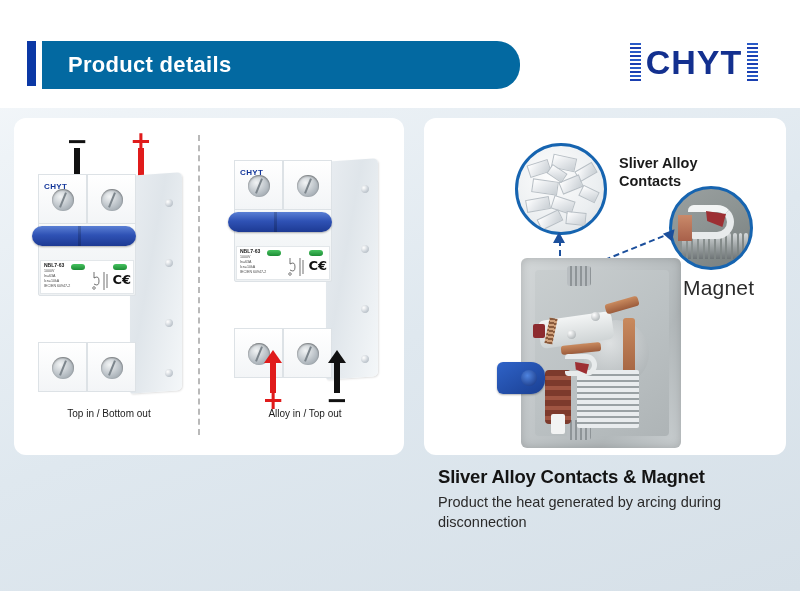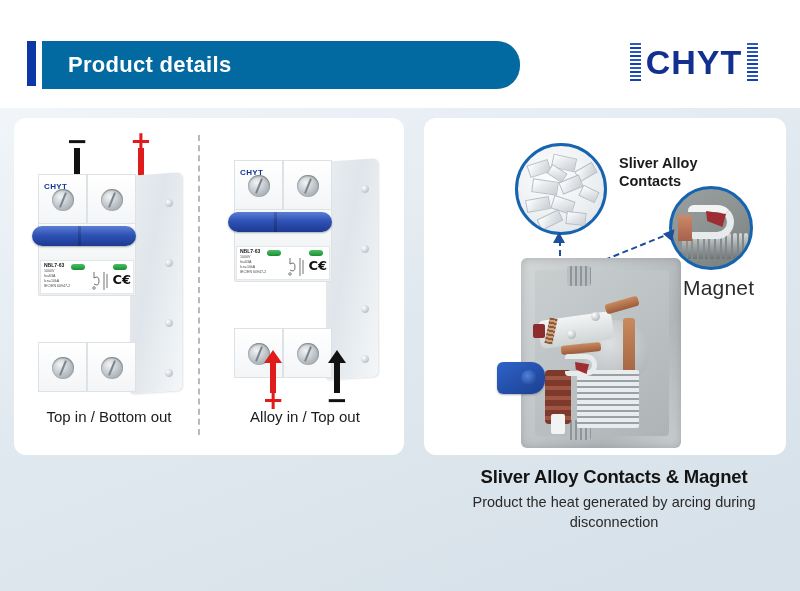--- a/index.html
+++ b/index.html
@@ -175,21 +175,21 @@
     position: absolute; right: 2px; top: 12px;
     font-size: 13px; font-weight: bold; color: #111;
     font-family: "DejaVu Sans", sans-serif; line-height: 13px;
   }
   .schem {
     position: absolute; left: 50px; top: 8px;
     width: 20px; height: 24px;
   }
   .caption-sub {
     position: absolute; left: 0; width: 186px; top: 290px;
-    text-align: center; font-size: 15px; color: #1b1b1b;
+    text-align: center; font-size: 10px; color: #1b1b1b;
   }
 
   
   .rp { position: absolute; left: 424px; top: 118px; width: 362px; height: 337px; margin-left: 13px; }
 
   .detail-circle {
     position: absolute; border-radius: 50%;
     border: 3px solid #1664b0;
     overflow: hidden;
   }
@@ -348,21 +348,21 @@
   }
   .mag-mini::after {
     content: ""; position: absolute; left: 10px; top: 3px;
     width: 14px; height: 12px; background: #9d2f33;
     clip-path: polygon(0 0, 100% 18%, 82% 100%, 6% 62%);
   }
 
   
   .cap { position: absolute; }
   .cap-left  { left: 12px;  top: 466px; width: 404px; }
-  .cap-right { left: 438px; top: 466px; width: 352px; text-align: center; }
+  .cap-right { left: 438px; top: 466px; width: 352px; }
   .cap-title {
     font-size: 18.5px; font-weight: bold; color: #141414;
     margin-bottom: 4px; letter-spacing: -.2px;
   }
   .cap-body {
     font-size: 14.5px; color: #2a2a2a; line-height: 20px;
   }
 </style>
 </head>
 <body>

